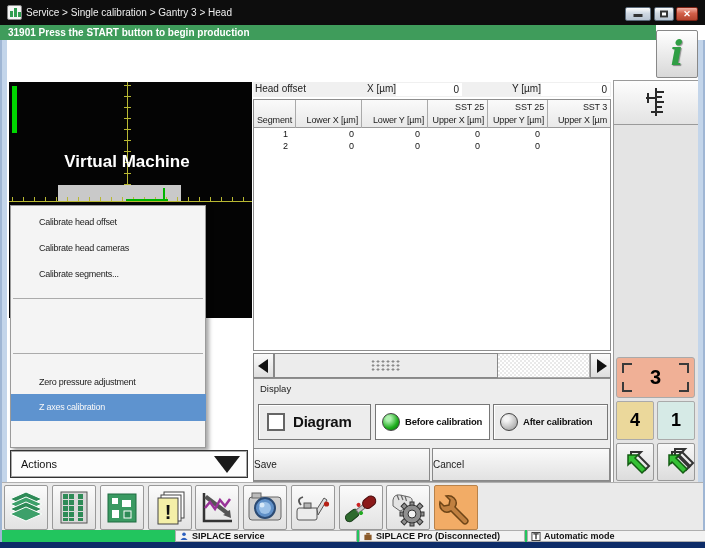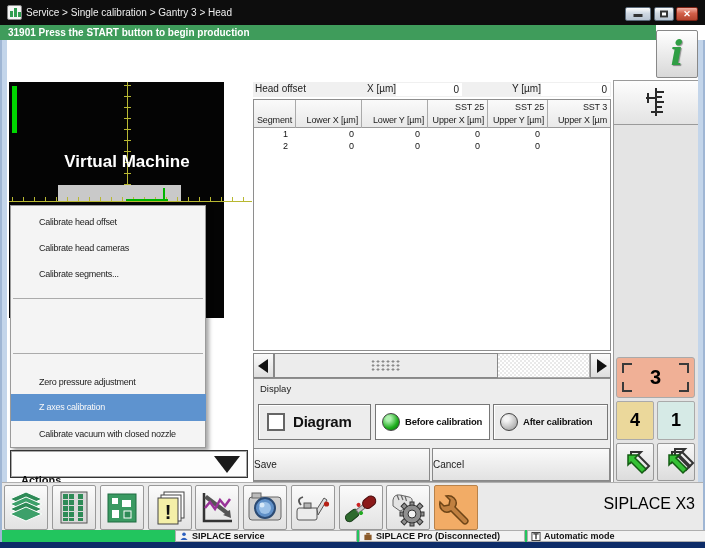--- a/index.html
+++ b/index.html
@@ -40,40 +40,40 @@
   .c-tl { left:5px; top:5px; border-left:2px solid #3a3a3a; border-top:2px solid #3a3a3a; }
   .c-tr { right:5px; top:5px; border-right:2px solid #3a3a3a; border-top:2px solid #3a3a3a; }
   .c-bl { left:5px; bottom:5px; border-left:2px solid #3a3a3a; border-bottom:2px solid #3a3a3a; }
   .c-br { right:5px; bottom:5px; border-right:2px solid #3a3a3a; border-bottom:2px solid #3a3a3a; }
   .btn4 { left:616px; top:401px; width:38px; height:39px; background:#ebd89b; border:1px solid #aaa; border-radius:2px; font-weight:bold; font-size:18px; text-align:center; line-height:37px; }
   .btn1 { left:657px; top:401px; width:38px; height:39px; background:#d6eae6; border:1px solid #aaa; border-radius:2px; font-weight:bold; font-size:18px; text-align:center; line-height:37px; }
   .arrowbtn { top:443px; width:38px; height:38px; background:linear-gradient(#f7f7f7,#dcdcdc); border:1px solid #999; border-radius:2px; }
   .arrowbtn1 { left:616px; } .arrowbtn2 { left:657px; }
 
   
-  .vm { left:9px; top:82px; width:215px; height:236px; background:#040404; }
+  .vm { left:9px; top:82px; width:243px; height:236px; background:#040404; }
   .vm-greenbar { position:absolute; left:3px; top:4px; width:5px; height:47px; background:#00d600; }
   .vm-vline { position:absolute; left:118px; top:0; width:1px; height:120px; background:#b8b832; }
   .vm-vticks { position:absolute; left:115px; top:3px; width:7px; height:116px; background:repeating-linear-gradient(to bottom,#b8b832 0 1px,transparent 1px 11px); }
   .vm-label { position:absolute; left:0; top:70px; width:236px; text-align:center; color:#fff; font-size:17px; font-weight:bold; }
   .vm-grayrect { position:absolute; left:49px; top:103px; width:123px; height:16px; background:#c9c9c9; }
   .vm-greenline { position:absolute; left:117px; top:117px; width:42px; height:2px; background:#00b400; }
   .vm-greenmark { position:absolute; left:154px; top:106px; width:2px; height:13px; background:#00b400; }
   .vm-hline { position:absolute; left:0; top:119px; width:243px; height:1px; background:#b8b832; }
   .vm-hticks { position:absolute; left:3px; top:115px; width:238px; height:5px; background:repeating-linear-gradient(to right,#b8b832 0 1px,transparent 1px 11px); }
 
   
   .menu { left:10px; top:205px; width:196px; height:243px; background:#f4f4f4; border:1px solid #9a9a9a; box-shadow:3px 3px 4px rgba(0,0,0,.35); }
   .mi { position:absolute; left:0; width:195px; height:26px; line-height:26px; padding-left:28px; font-size:9px; letter-spacing:-0.25px; color:#222; white-space:nowrap; overflow:hidden; }
   .mi.sel { background:#5e93cf; color:#f8f8f8; height:27px; line-height:27px; }
   .msep { position:absolute; left:2px; width:190px; height:1px; background:#ababab; }
 
   
   .actions { left:10px; top:450px; width:238px; height:28px; background:#fdfdfd; border:1px solid #333; box-shadow:inset 0 0 0 1px #aaa; }
-  .actions .lbl { position:absolute; left:10px; top:16px; line-height:26px; font-weight:bold; font-size:11px; color:#111; }
+  .actions .lbl { position:absolute; left:10px; top:0; line-height:26px; font-weight:normal; font-size:11px; color:#111; }
   .actions .tri { position:absolute; right:7px; top:5px; width:0; height:0; border-left:13px solid transparent; border-right:13px solid transparent; border-top:17px solid #1a1a1a; }
 
   
   .ho-row { left:253px; top:82px; width:358px; height:15px; background:#f0f0f0; font-size:10px; color:#222;padding-left:32px; }
   .ho-row .t { position:absolute; top:1px; white-space:nowrap; }
   .ho-input { position:absolute; top:1px; height:13px; background:#fff; font-size:10px; text-align:right; padding-right:3px; line-height:13px; }
 
   
   .tbl { left:253px; top:99px; width:358px; height:252px; background:#fff; border:1px solid #8e8e8e; }
   .thead { position:absolute; left:0; top:0; width:356px; height:28px; background:linear-gradient(#fafafa,#e9e9e9); border-bottom:1px solid #999; }
@@ -200,21 +200,20 @@
 </div>
 
 <div class="abs menu">
   <div class="mi" style="top:3px">Calibrate head offset</div>
   <div class="mi" style="top:29px">Calibrate head cameras</div>
   <div class="mi" style="top:55px">Calibrate segments...</div>
   <div class="msep" style="top:92px"></div>
   <div class="msep" style="top:147px"></div>
   <div class="mi" style="top:163px">Zero pressure adjustment</div>
   <div class="mi sel" style="top:188px">Z axes calibration</div>
-  <div class="mi" style="top:215px">Calibrate vacuum with closed nozzle</div>
 </div>
 
 <div class="abs actions">
   <span class="lbl">Actions</span>
   <span class="tri"></span>
 </div>
 
 <div class="abs ho-row">
   <span class="t" style="left:2px">Head offset</span>
   <span class="t" style="left:114px">X [µm]</span>
@@ -406,21 +405,20 @@
         </g>
         <circle cx="0" cy="0" r="4" fill="#f2f2f2" stroke="#333"></circle>
       </g>
     </svg>
   </div>
   <div class="tbtn active" style="left:432px">
     <svg width="40" height="40" viewBox="0 0 40 40">
       <path d="M31 31 L19 19 q3 -5 -1 -9 q-3 -3 -8 -2 l4 4 -1 5 -5 1 -4 -4 q-1 5 2 8 q4 4 9 1 L27 35 q2 2 4 0 q2 -2 0 -4 z" fill="#c08040" stroke="#6e4517" stroke-width="1.5"></path>
     </svg>
   </div>
-  <div class="brand">SIPLACE X3</div>
 </div>
 
 <div class="abs statusbar">
   <div class="seg" style="left:173px;width:182px">
     <svg class="sicon" viewBox="0 0 10 10">
         <circle cx="5" cy="2.5" r="2" fill="#2b5fbf"></circle>
         <path d="M1 9 q4 -5 8 0 z" fill="#2b5fbf"></path>
       </svg>
     <span>SIPLACE service</span>
   </div>

